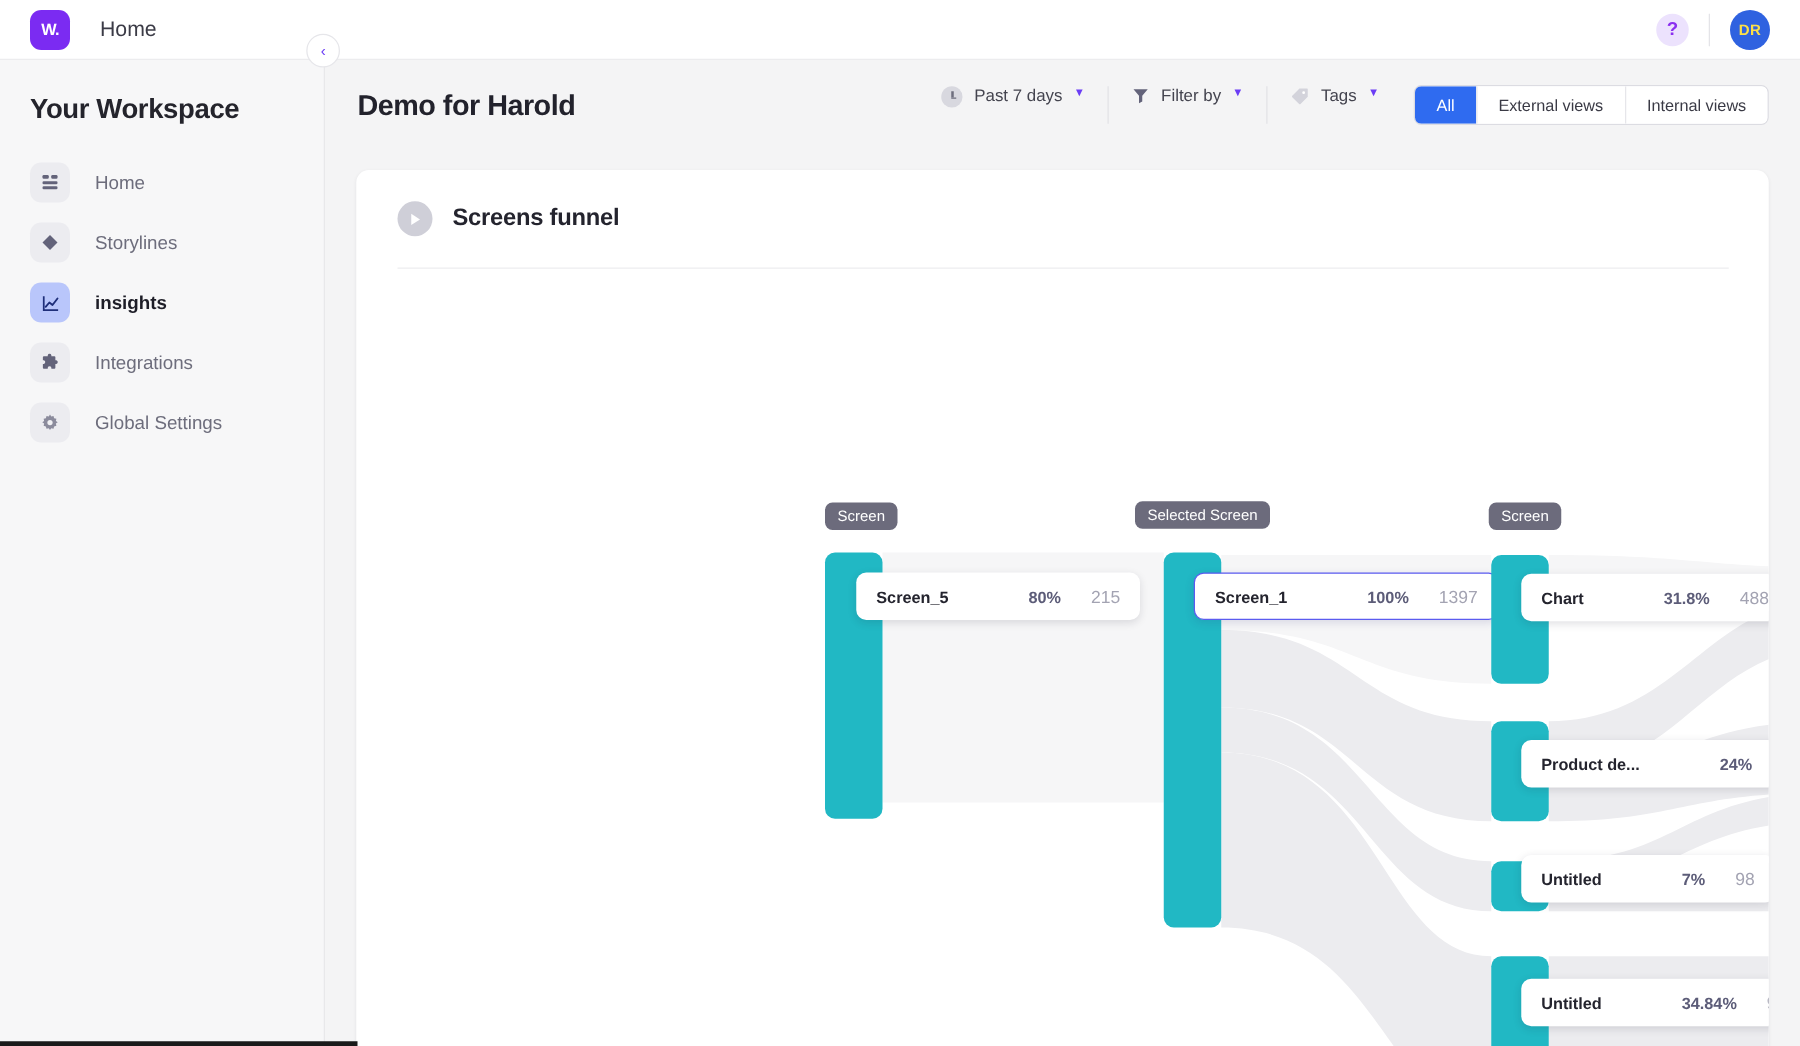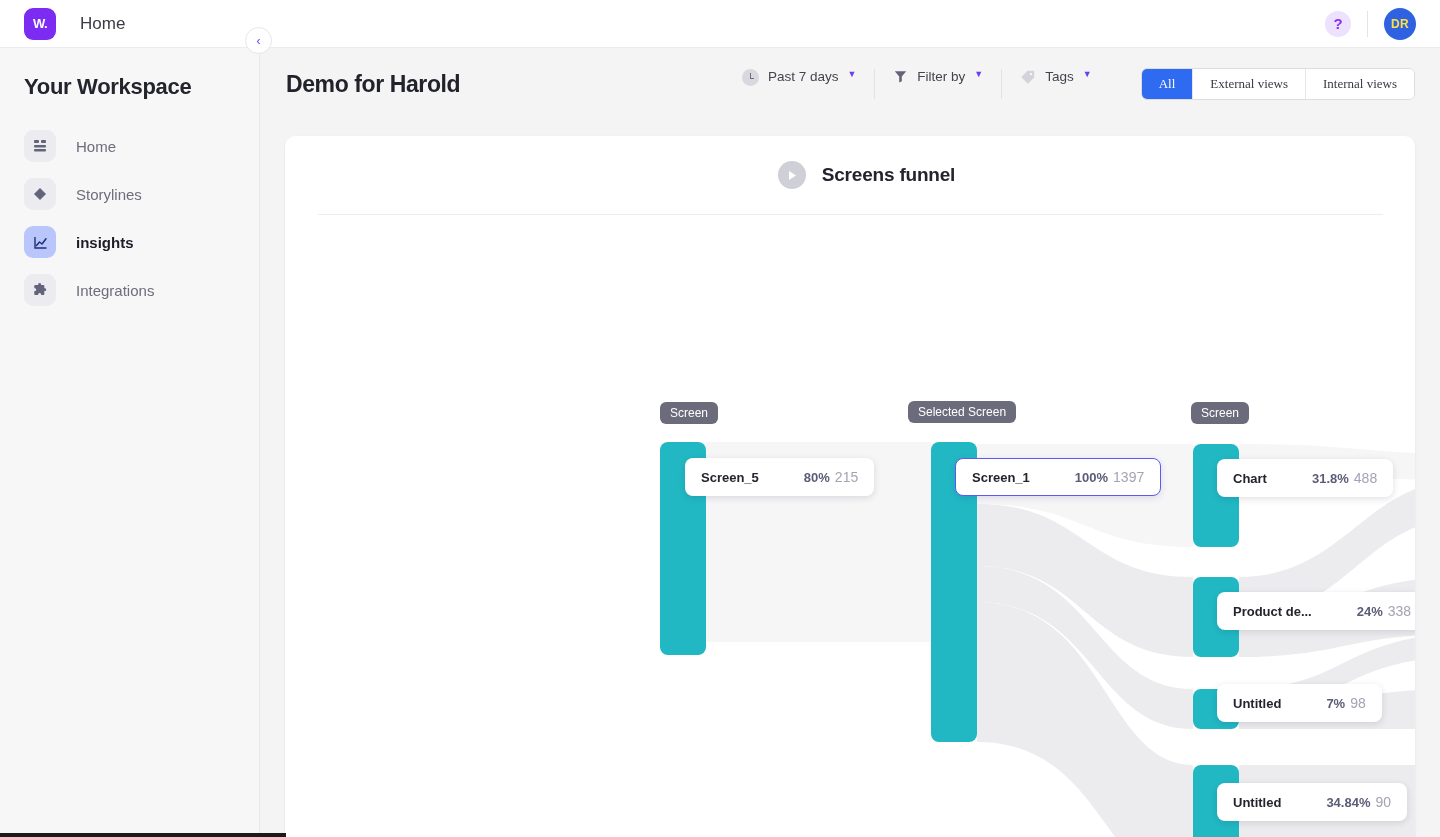--- a/index.html
+++ b/index.html
@@ -91,37 +91,37 @@
   }
   .clock::after {
     content:""; position:absolute; left:8px; top:4px; width:1.4px; height:5px;
     background:#6e6e7e;
   }
   .clock::before {
     content:""; position:absolute; left:8px; top:8.5px; width:4px; height:1.4px;
     background:#6e6e7e;
   }
   .seg {
-    display: flex; margin-left: 31px; border: 1px solid #dcdce2; border-radius: 6px;
-    overflow: hidden; background: #fff; font-family: Liberation Serif, serif;
+    display: flex; margin-left: 10px; border: 1px solid #dcdce2; border-radius: 6px;
+    overflow: hidden; background: #fff;
   }
   .seg-btn {
     padding: 0 17px; height: 30px; display: flex; align-items: center;
     font-size: 13px; color: #3a3a45; cursor: pointer; background: #fff;
   }
   .seg-btn + .seg-btn { border-left: 1px solid #e6e6ea; }
   .seg-btn.active { background: #2f6bf0; color: #fff; }
 
   
   .card {
     position: absolute; left: 25px; top: 88px; width: 1130px; height: 760px;
     background: #fff; border-radius: 10px; box-shadow: 0 1px 3px rgba(20,20,40,.07);
     overflow: hidden;
   }
-  .card-head { display: flex; align-items: center; height: 78px; padding-left: 33px; gap: 16px; justify-content: center; }
+  .card-head { display: flex; align-items: center; height: 78px; padding-left: 33px; gap: 16px; }
   .play-circle {
     width: 28px; height: 28px; border-radius: 50%; background: #cfcfd8;
     display: flex; align-items: center; justify-content: center;
   }
   .play-circle svg { display:block; }
   .card-title { font-size: 19px; font-weight: bold; color: #24242e; letter-spacing: -.2px; }
   .card-rule {
     position: absolute; left: 33px; top: 78px; width: 1065px; height: 1px; background: #ededf0;
   }
 
@@ -133,21 +133,21 @@
     position: absolute; height: 22px; padding: 0 10px; border-radius: 6px;
     background: #6c6b7c; color: #fff; font-size: 12px;
     display: flex; align-items: center;
   }
   .node-bar {
     position: absolute; width: 46px; background: #21b8c4; border-radius: 8px;
   }
   .node-chip {
     position: absolute; height: 38px; background: #fff; border-radius: 8px;
     box-shadow: 0 2px 7px rgba(25,25,50,.13); display: flex; align-items: center;
-    padding: 0 16px; gap: 5px; white-space: nowrap; cursor: pointer;
+    padding: 0 16px; gap: 24px; white-space: nowrap; cursor: pointer;
   }
   .node-chip.selected { border: 1.6px solid #5b5bf0; box-shadow: 0 2px 7px rgba(40,40,120,.14); justify-content: center; }
   .chip-name { font-size: 13px; font-weight: bold; color: #24242e; }
   .chip-pct  { font-size: 13px; font-weight: bold; color: #5c5c78; margin-left: 40px; }
   .chip-val  { font-size: 14px; color: #a3a3b2; }
 
   
   .hscroll {
     position: absolute; left: 0; bottom: 0; width: 286px; height: 4px;
     background: #1a1a1a; z-index: 30;
@@ -197,20 +197,29 @@
         </span>
         <span class="nav-label">insights</span>
       </div>
       <div class="nav-item">
         <span class="nav-ico">
           <svg width="16" height="16" viewBox="0 0 16 16" fill="#63637a">
             <path d="M6.2 2.2a1.5 1.5 0 0 1 2.9 0V3h2.4c.5 0 .8.3.8.8v2.4h.8a1.5 1.5 0 0 1 0 2.9h-.8v3.1c0 .5-.3.8-.8.8H9.1v-.8a1.5 1.5 0 0 0-2.9 0v.8H3.1c-.5 0-.8-.3-.8-.8V9.1h.8a1.5 1.5 0 0 0 0-2.9h-.8V3.8c0-.5.3-.8.8-.8h3.1z"></path>
           </svg>
         </span>
         <span class="nav-label">Integrations</span>
+      </div>
+      <div class="nav-item">
+        <span class="nav-ico">
+          <svg width="16" height="16" viewBox="0 0 16 16" fill="#8b8b9c">
+            <path d="M8 1.6l1 1.5 1.8-.4.5 1.8 1.8.5-.4 1.8 1.5 1-1.5 1 .4 1.8-1.8.5-.5 1.8-1.8-.4-1 1.5-1-1.5-1.8.4-.5-1.8-1.8-.5.4-1.8-1.5-1 1.5-1-.4-1.8 1.8-.5.5-1.8 1.8.4z"></path>
+            <circle cx="8" cy="8" r="2.1" fill="#f0f0f3"></circle>
+          </svg>
+        </span>
+        <span class="nav-label">Global Settings</span>
       </div>
     </div>
 </div>
 <div class="collapse-btn">‹</div>
 
 <div class="main">
 
   <div class="page-head">
     <div class="page-title">Demo for Harold</div>
     <div class="tools" id="tools">

